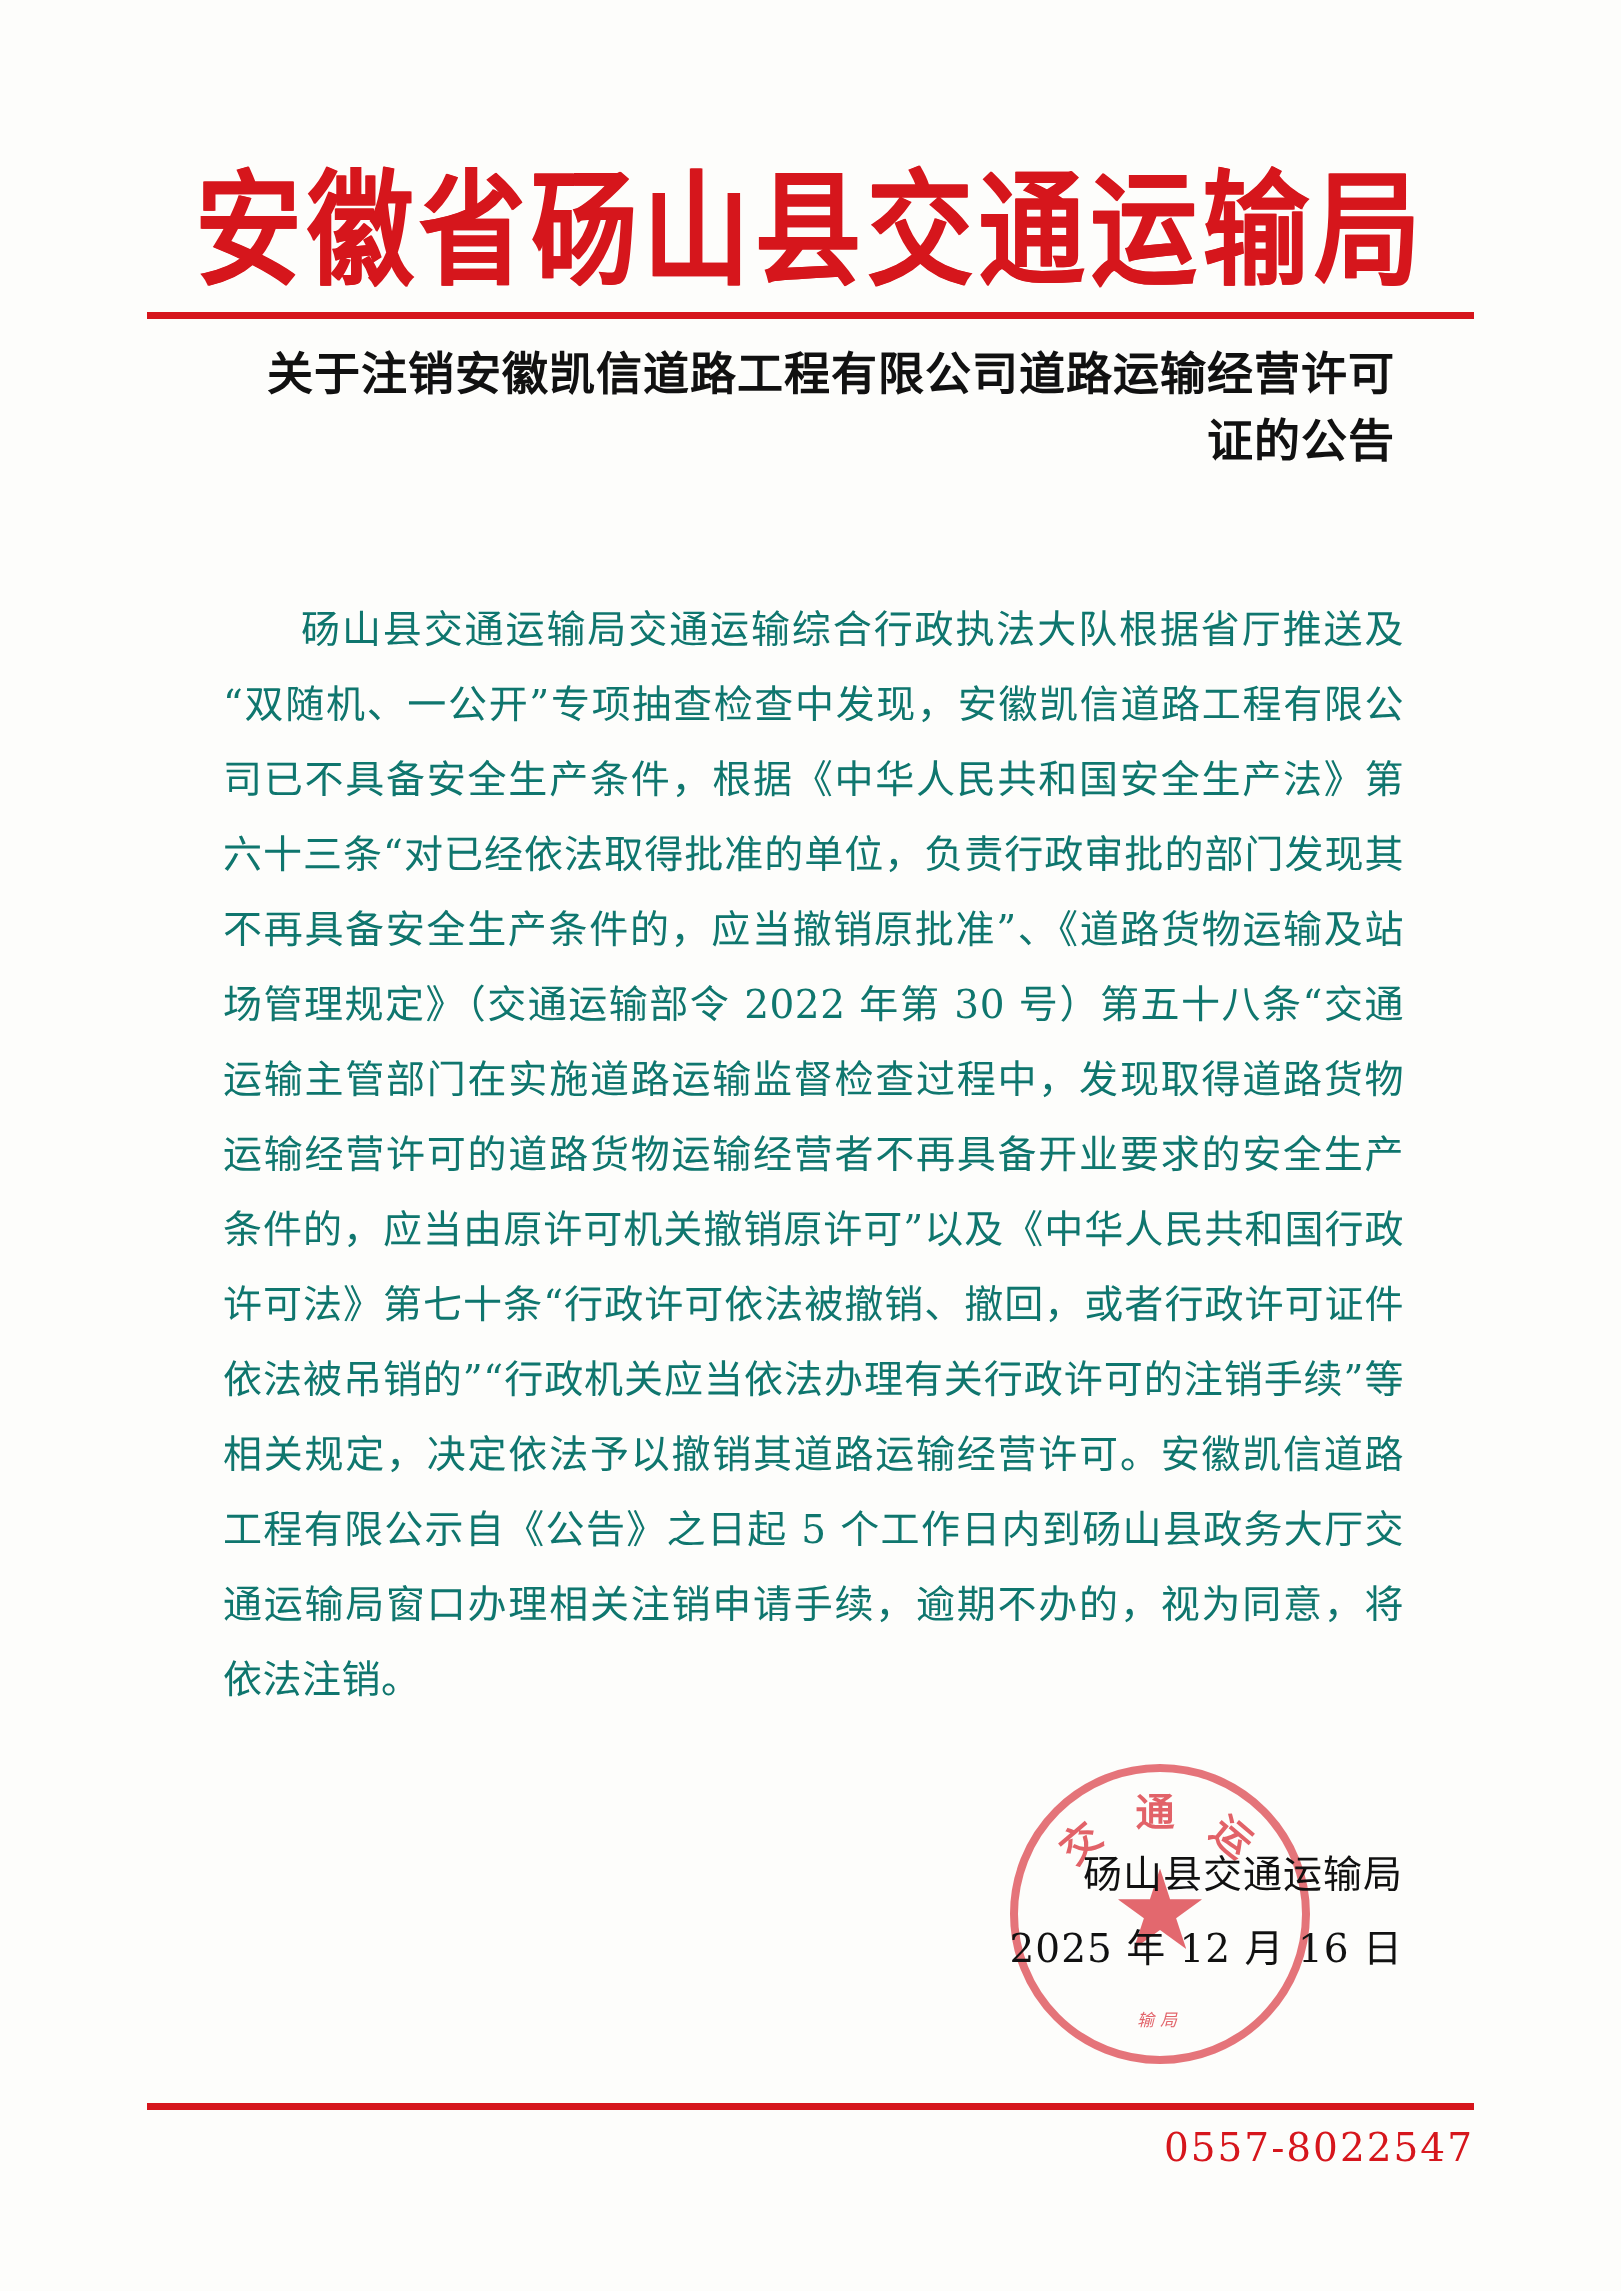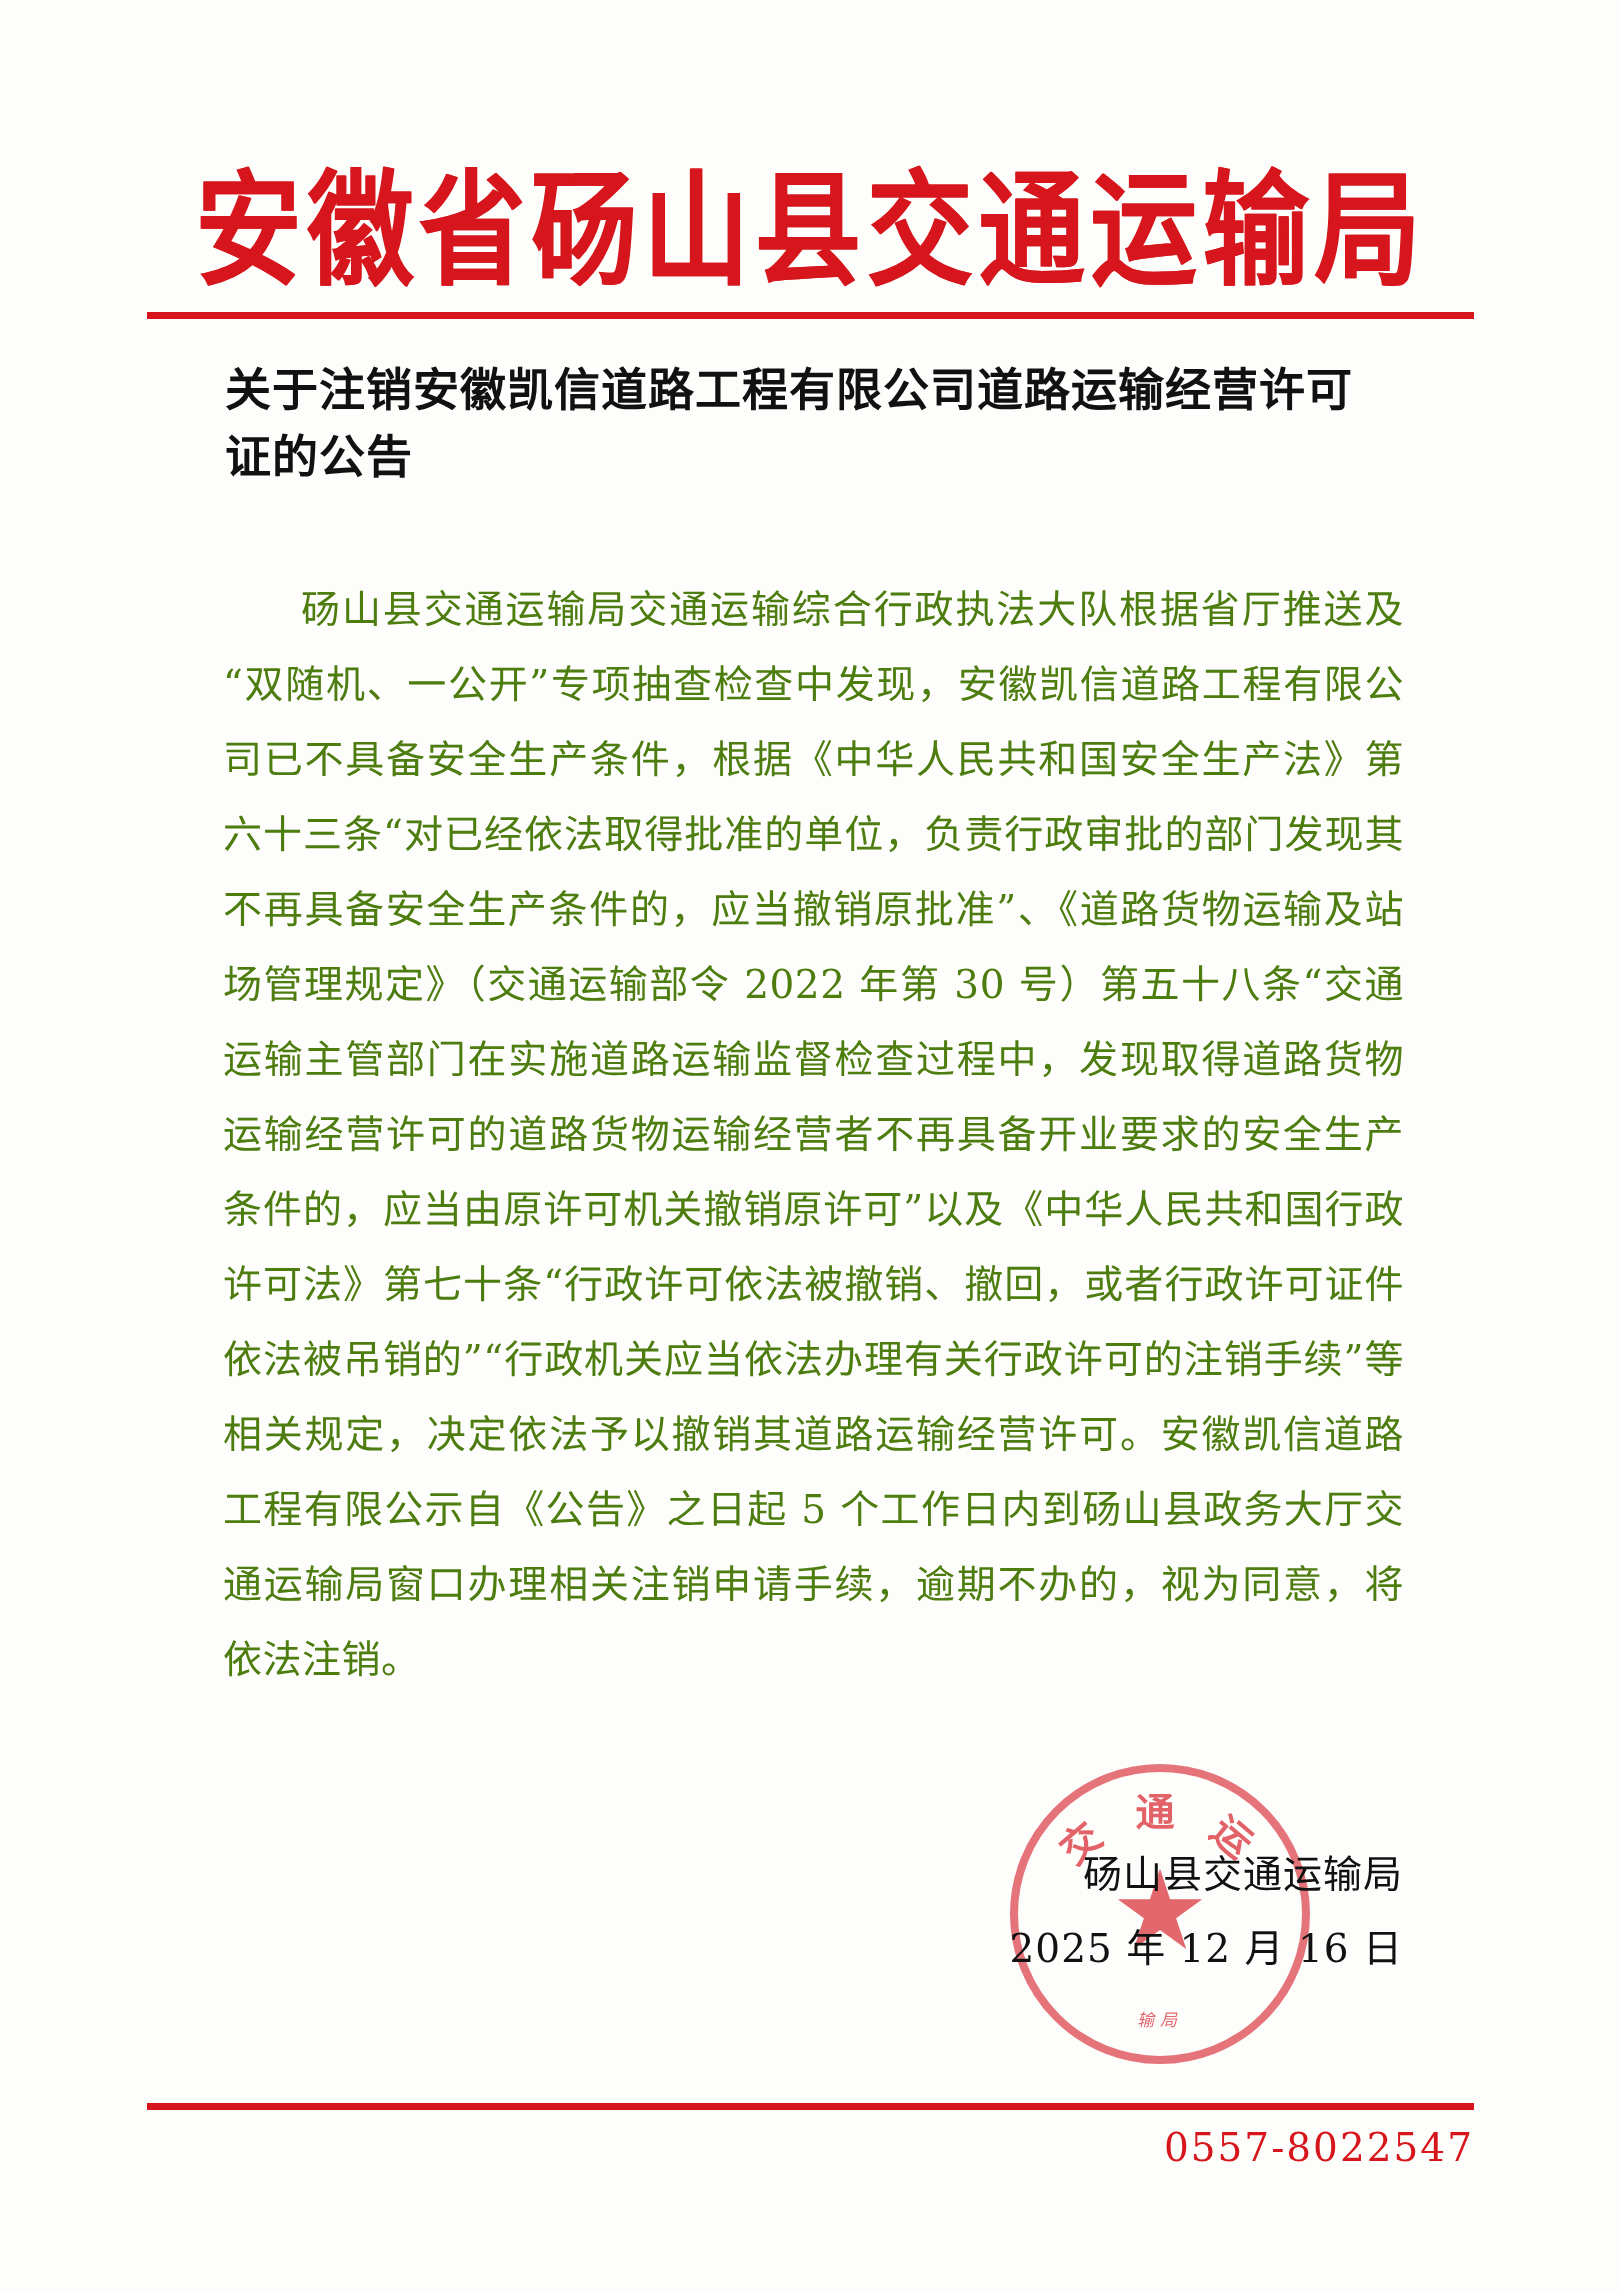--- a/index.html
+++ b/index.html
@@ -51,41 +51,40 @@
     height: 6.9px;
     background: #d6161c;
   }
 
   
   .doc-title {
     position: absolute;
     top: 341px;
     left: 225px;
     width: 1170px;
-    text-align: left;
+    text-align: right;
     font-size: 46px;
     line-height: 1.45;
     font-weight: 700;
     color: #111111;
     letter-spacing: 1px;
-    margin-top: 16px;
   }
 
   
   .body-text {
     position: absolute;
-    top: 572px;
+    top: 592px;
     left: 223px;
     width: 1181px;
     font-size: 39px;
     line-height: 75px;
     letter-spacing: 0.5px;
     text-align: justify;
     text-justify: inter-ideograph;
-    color: #4d7c0f;
+    color: #0f766e;
   }
   .body-text p {
     margin: 0 0 0 0;
     text-indent: 78px;
   }
   .body-text p + p {
     margin-top: 13.7px;
   }
 
   

